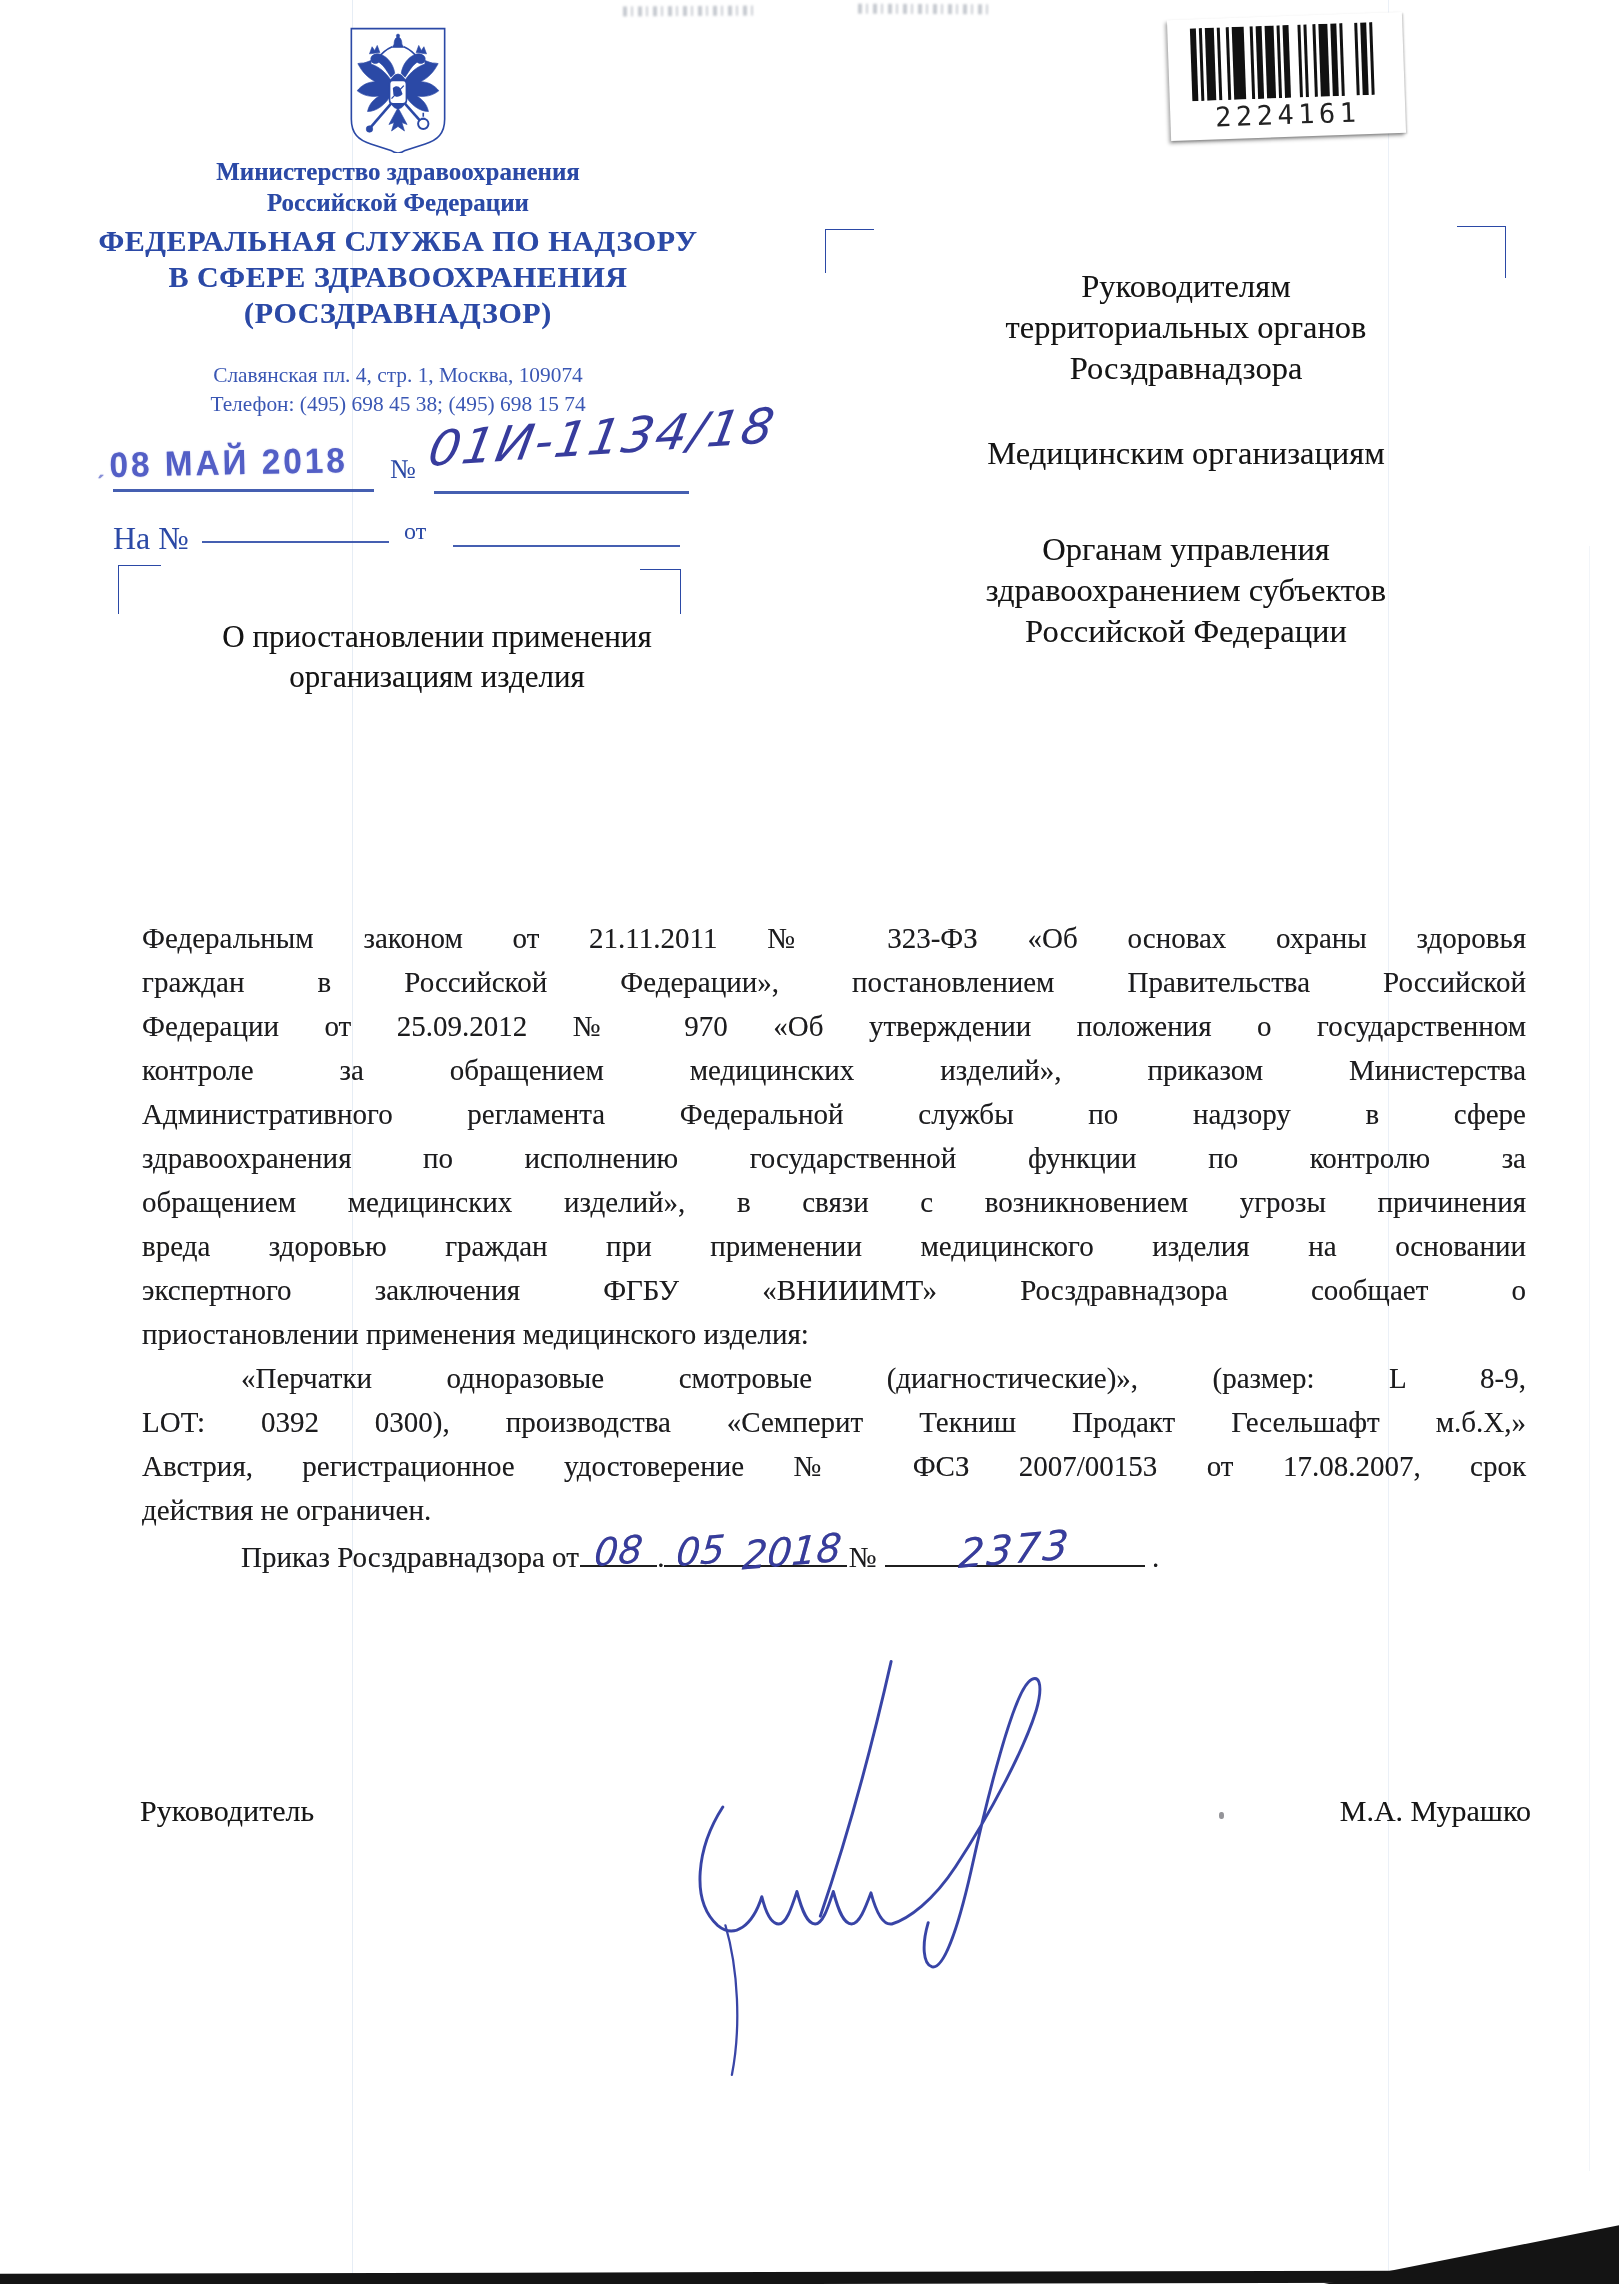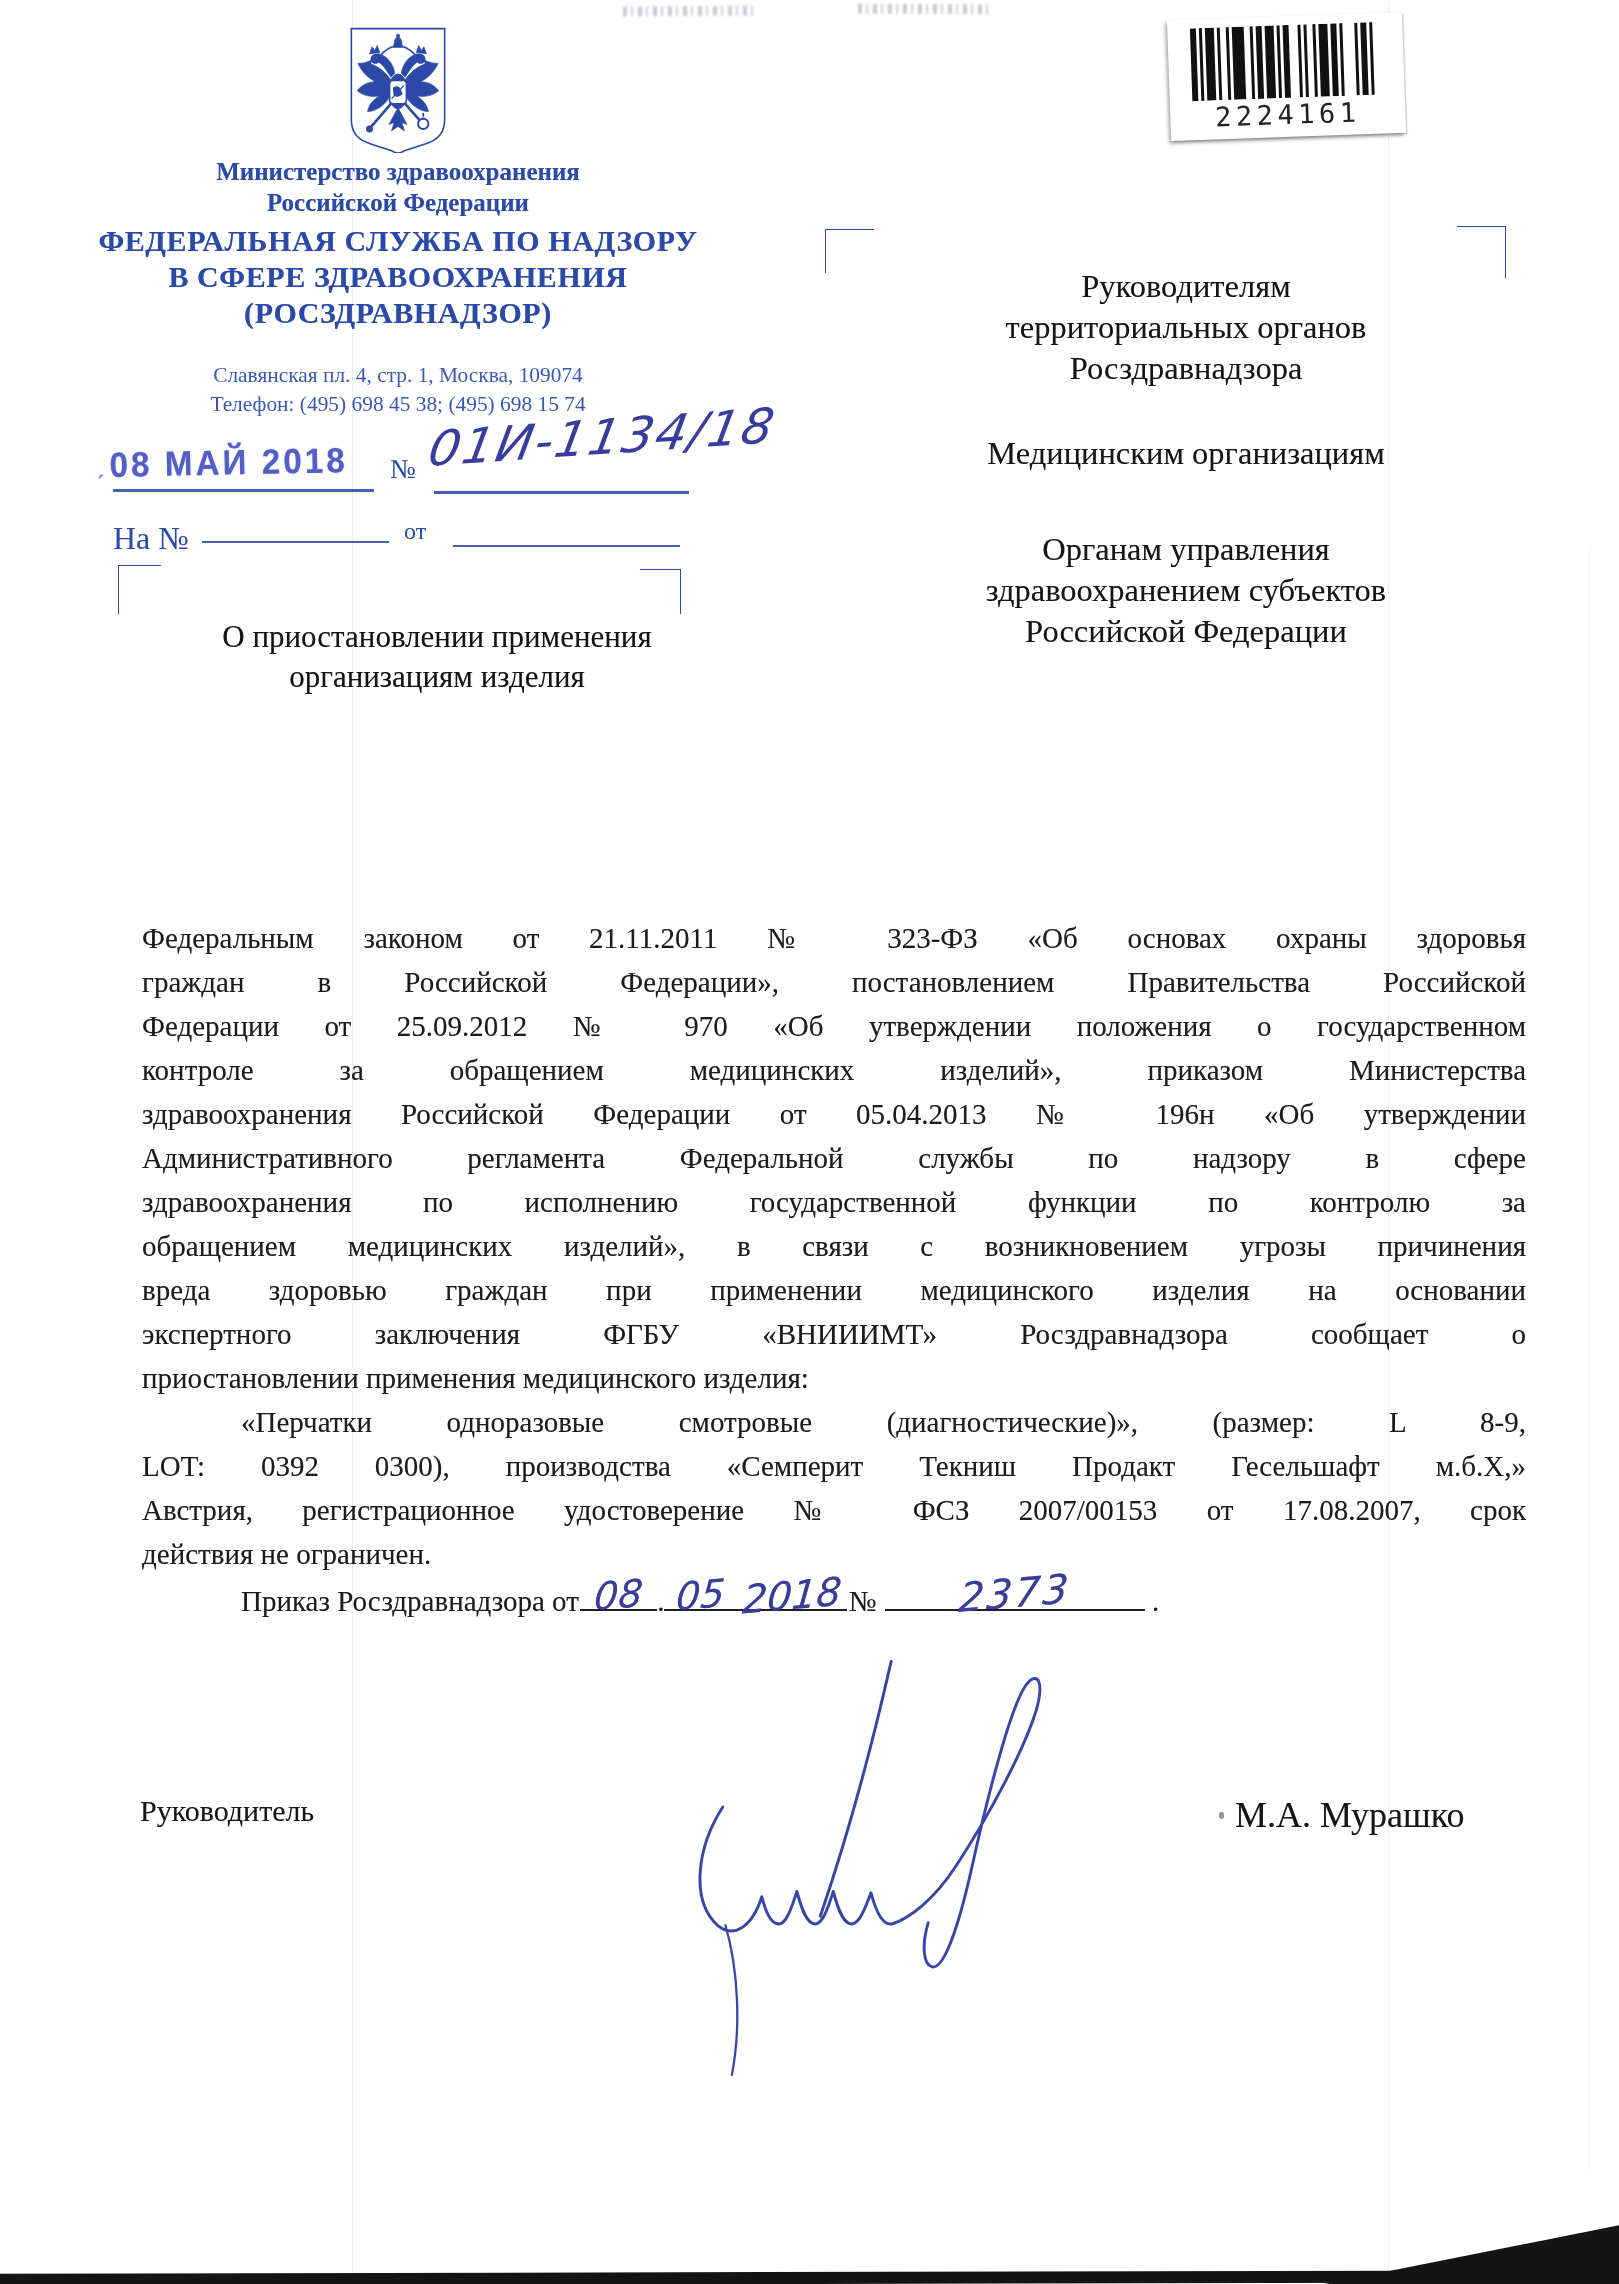--- a/index.html
+++ b/index.html
@@ -89,21 +89,21 @@
   .blank.month{width:73px;}
   .blank.year{width:110px;margin-right:1.3px;}
   .blank.num{width:260px;margin-left:9px;margin-right:6.5px;}
   .blank .hw{position:absolute;left:0;right:0;bottom:-7.8px;text-align:center;font-size:38px;line-height:1.1;
              transform:rotate(-5deg) skewX(-10deg);}
   .blank.year .hw{font-size:39px;bottom:-9px;}
   .blank.num .hw{font-size:40px;letter-spacing:2.6px;bottom:-6.5px;}
 
   
   .sig-label{position:absolute;left:140px;top:1794px;font-size:30px;color:#161616;text-shadow:0 0 0.6px rgba(0,0,0,.35);}
-  .sig-name{position:absolute;left:1235px;top:1794px;width:296px;text-align:left;font-size:36px;color:#161616;
+  .sig-name{position:absolute;left:1235px;top:1794px;width:296px;text-align:right;font-size:30px;color:#161616;
             text-shadow:0 0 0.6px rgba(0,0,0,.35);}
   .sig-svg{position:absolute;left:676px;top:1651px;}
 </style>
 </head>
 <body>
 
 <div class="page">
 
   <div class="fold f1"></div>
   <div class="fold f2"></div>
@@ -220,21 +220,20 @@
       </svg>
     <div class="barcode-num">2224161</div>
   </div>
 
   <div class="body-block">
     <div>
         <div class="body-line">Федеральным законом от 21.11.2011 № 323-ФЗ «Об основах охраны здоровья</div>
         <div class="body-line">граждан в Российской Федерации», постановлением Правительства Российской</div>
         <div class="body-line">Федерации от 25.09.2012 № 970 «Об утверждении положения о государственном</div>
         <div class="body-line">контроле за обращением медицинских изделий», приказом Министерства</div>
-        <div class="body-line">здравоохранения Российской Федерации от 05.04.2013 № 196н «Об утверждении</div>
         <div class="body-line">Административного регламента Федеральной службы по надзору в сфере</div>
         <div class="body-line">здравоохранения по исполнению государственной функции по контролю за</div>
         <div class="body-line">обращением медицинских изделий», в связи с возникновением угрозы причинения</div>
         <div class="body-line">вреда здоровью граждан при применении медицинского изделия на основании</div>
         <div class="body-line">экспертного заключения ФГБУ «ВНИИИМТ» Росздравнадзора сообщает о</div>
         <div class="body-line last">приостановлении применения медицинского изделия:</div>
         <div class="body-line indent">«Перчатки одноразовые смотровые (диагностические)», (размер: L 8-9,</div>
         <div class="body-line">LOT: 0392 0300), производства «Семперит Текниш Продакт Гесельшафт м.б.Х,»</div>
         <div class="body-line">Австрия, регистрационное удостоверение № ФСЗ 2007/00153 от 17.08.2007, срок</div>
         <div class="body-line last">действия не ограничен.</div>

